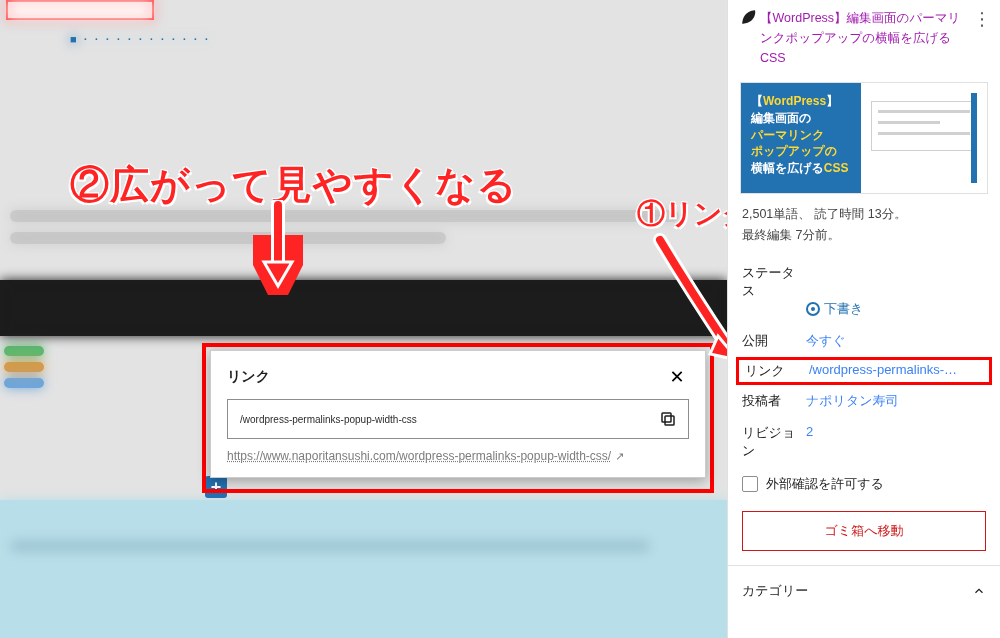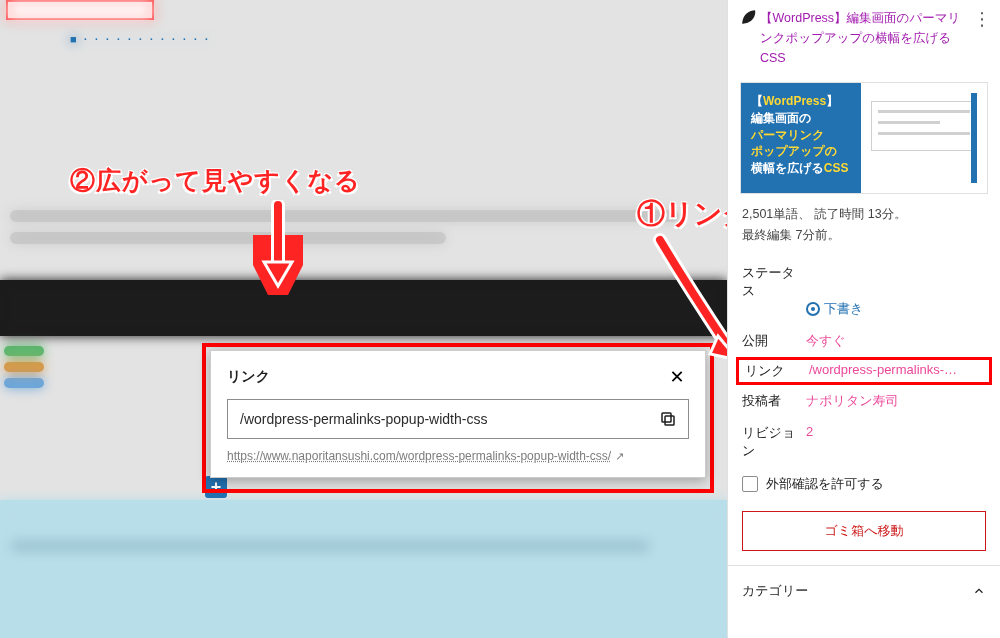--- a/index.html
+++ b/index.html
@@ -22,30 +22,30 @@
 
   .plus-btn { position:absolute; left:205px; top:476px; width:22px; height:22px; background:#2271b1; border-radius:3px; color:#fff; display:flex; align-items:center; justify-content:center; font-size:18px; font-weight:bold; }
 
   
   .link-popup-border { position: absolute; left: 202px; top: 343px; width: 512px; height: 150px; border: 4px solid #ff0000; background: transparent; }
   .link-popup { position: absolute; left: 210px; top: 350px; width: 496px; background: #ffffff; border: 1px solid #ccc; box-shadow: 0 3px 12px rgba(0,0,0,.3); padding-bottom: 14px; }
   .lp-head { display:flex; align-items:center; justify-content:space-between; padding: 14px 16px 10px 16px; }
   .lp-title { font-size: 14px; font-weight: 600; color:#1e1e1e; }
   .lp-close { font-size: 18px; cursor:pointer; width:24px; height:24px; display:flex;align-items:center;justify-content:center; }
   .lp-input-wrap { margin: 0 16px; border: 1px solid #8c8d8e; height: 40px; display:flex; align-items:center; padding: 0 8px 0 12px; }
-  .lp-input { flex:1; border:none; outline:none; font-size:14px; color:#2b2b2b; background:transparent; }
+  .lp-input { flex:1; border:none; outline:none; font-size:10px; color:#2b2b2b; background:transparent; }
   .lp-copy { width:24px; height:24px; display:flex;align-items:center;justify-content:center; cursor:pointer; }
   .lp-copy svg { width:18px; height:18px; }
   .lp-url { margin: 10px 16px 0 16px; font-size: 12px; }
   .lp-url a { color:#7c7c7c; text-decoration: underline dotted; }
   .lp-url .ext { margin-left:4px; color:#7c7c7c; font-size:11px; }
 
   
   .anno { position:absolute; font-weight: 700; color: #ff2424; text-shadow: -1px -1px 0 #fff, 1px -1px 0 #fff, -1px 1px 0 #fff, 1px 1px 0 #fff, 2px 2px 0 #fff, -2px 2px 0 #fff; }
-  .anno-2 { left: 70px; top: 164px; font-size: 25px; letter-spacing: 1px; }
+  .anno-2 { left: 70px; top: 158px; font-size: 39px; letter-spacing: 1px; }
   .anno-1 { left: 637px; top: 195px; font-size: 28px; }
   .arrow-svg { position:absolute; }
 
   
   .sidebar { position:absolute; right:0; top:0; width:273px; height:638px; background:#fff; border-left:1px solid #e0e0e0; }
   .sb-header { display:flex; padding: 8px 6px 10px 10px; }
   .feather { width:22px; flex:none; display:flex; align-items:flex-start; justify-content:center; color:#1e1e1e; font-size:16px; }
   .sb-title { flex:1; font-size:12.5px; line-height:1.6; color:#a21caf; padding-right:4px; }
   .sb-more { width:24px; display:flex; align-items:flex-start; justify-content:center; color:#555; font-size:18px; cursor:pointer; }
 
@@ -56,21 +56,21 @@
   .thumb-right .mini { position:absolute; left:10px; top:18px; right:10px; height:50px; border:1px solid #d0d0d0; }
   .thumb-right .mini .ln { height:3px; margin:8px 6px 0 6px; background:#d0d0d0; }
   .thumb-edge { position:absolute; right:10px; top:10px; bottom:10px; width:6px; background:#2271b1; }
 
   .meta-lines { padding: 0 14px; font-size:12.5px; color:#444; line-height:1.7; }
 
   .sb-table { padding: 10px 14px 0 14px; }
   .sb-row { display:flex; align-items:flex-start; padding: 7px 0; font-size:13px; }
   .sb-label { width: 64px; color:#222; }
   .sb-value { flex:1; }
-  .sb-value a, .sb-value .link { color:#ec4899; text-decoration:none; cursor:pointer;text-align:center; }
+  .sb-value a, .sb-value .link { color:#3b82f6; text-decoration:none; cursor:pointer;text-align:center; }
   .status-val { display:inline-flex; align-items:center; gap:4px; color:#2271b1;margin-top:36px; }
   .dot-ring { width:14px; height:14px; border:2px solid #2271b1; border-radius:50%; display:inline-flex;align-items:center;justify-content:center; }
   .dot-ring::after{content:""; width:4px;height:4px;border-radius:50%; background:#2271b1;}
 
   .link-highlight { border:3px solid #ff0000; margin-left:-6px; margin-right:-6px; padding:2px 6px; }
 
   .sb-check-row { padding: 8px 14px 14px 14px; display:flex; align-items:center; gap:8px; font-size:13px; color:#222;}
   .sb-check { width:16px; height:16px; border:1px solid #8c8d8e; border-radius:2px; cursor:pointer; }
 
   .trash-btn { margin: 4px 14px 14px 14px; border:1px solid #cc1818; color:#cc1818; text-align:center; padding:10px 0; font-size:13px; cursor:pointer; }

